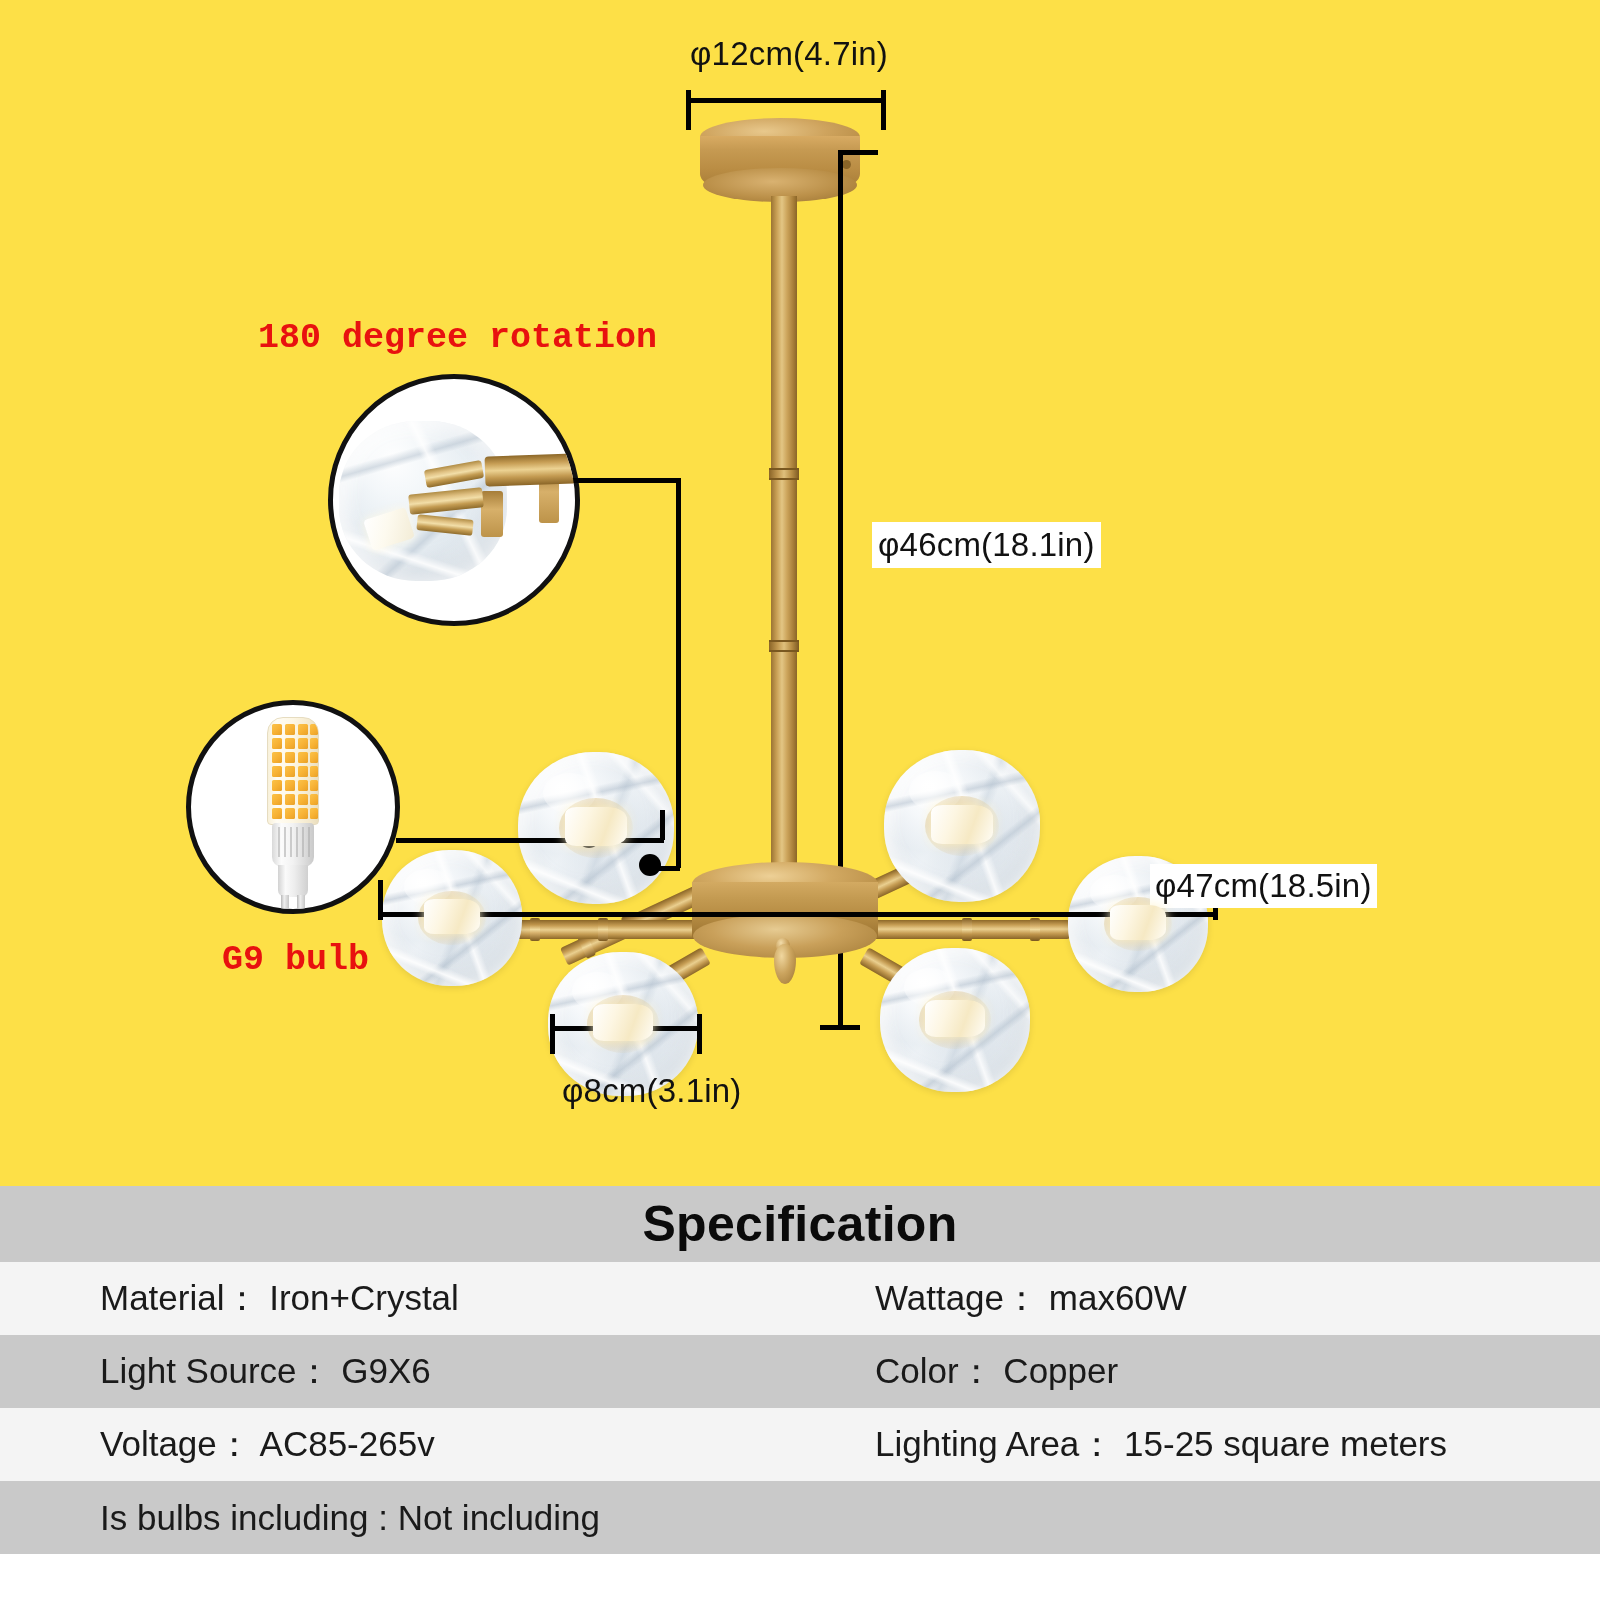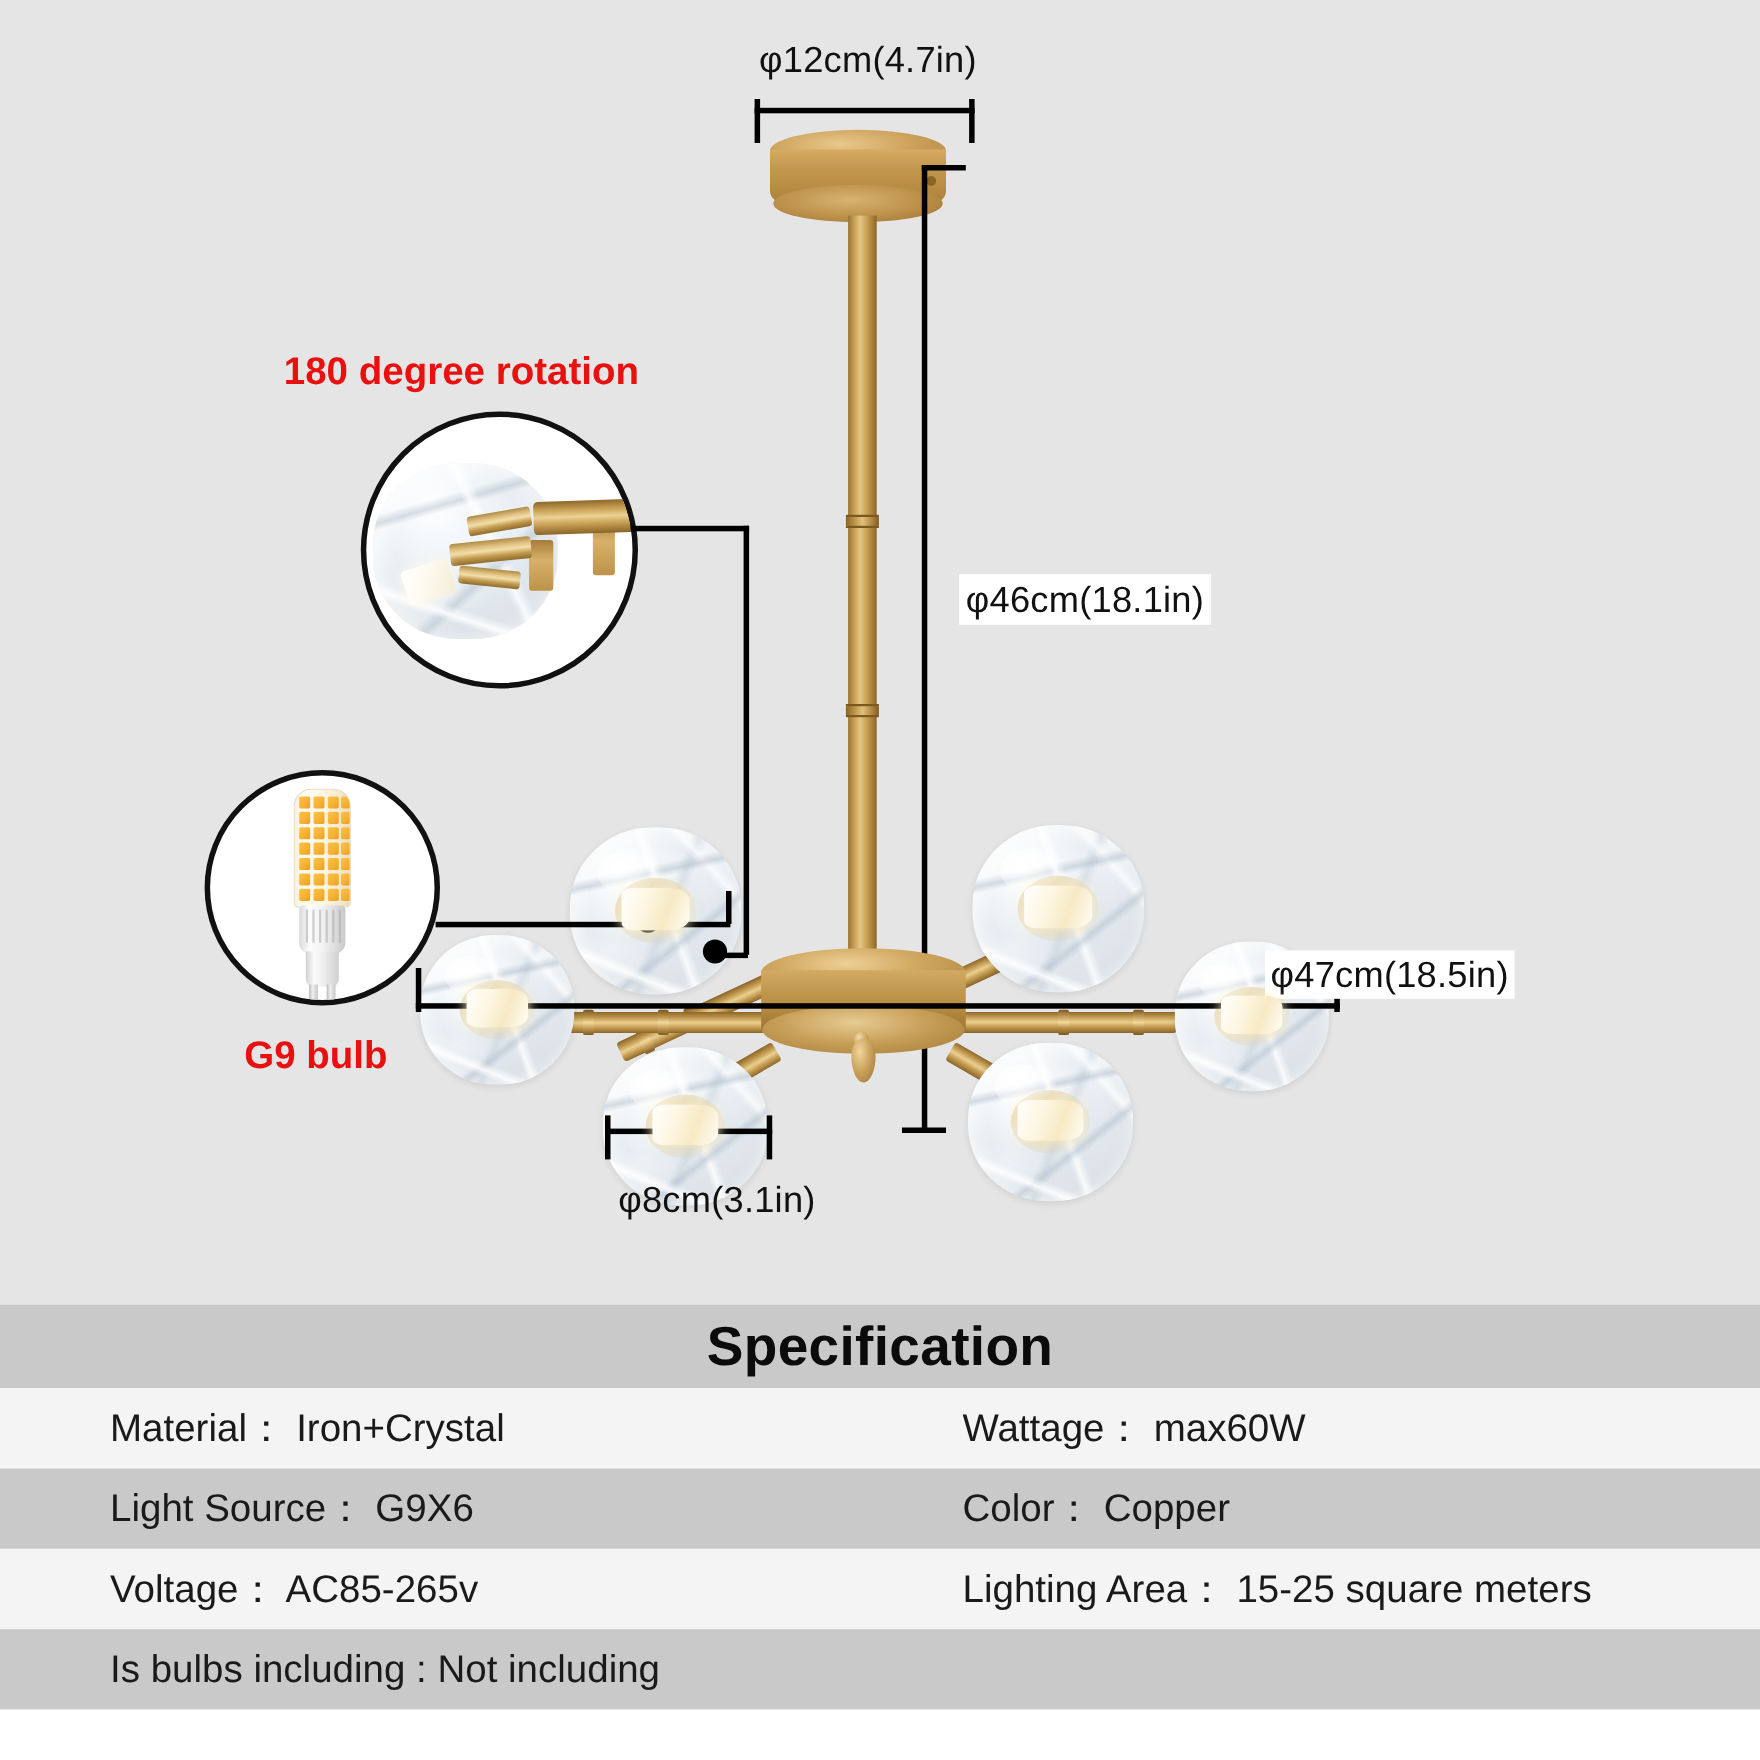--- a/index.html
+++ b/index.html
@@ -9,37 +9,38 @@
     background: #ffffff;
     overflow: hidden;
     position: relative;
   }
 
   
   #diagram {
     position: absolute;
     left: 0; top: 0;
     width: 1600px; height: 1186px;
-    background: #e5e5e5;
+    background: #fde047;
   }
 
   
   .dim-label {
     position: absolute;
     font-size: 33px;
     color: #111;
     white-space: nowrap;
     letter-spacing: .2px;
   }
   .annot-label {
     position: absolute;
     font-size: 35px;
     font-weight: bold;
     color: #e8110f;
     white-space: nowrap;
+    font-family: Liberation Mono, monospace;
   }
 
   
   .dline { position: absolute; background: #000; }
   .h-line { height: 5px; }
   .v-line { width: 5px; }
   .tick-v { width: 5px; height: 40px; background:#000; position:absolute; }
   .tick-h { height: 5px; width: 40px; background:#000; position:absolute; }
 
   

